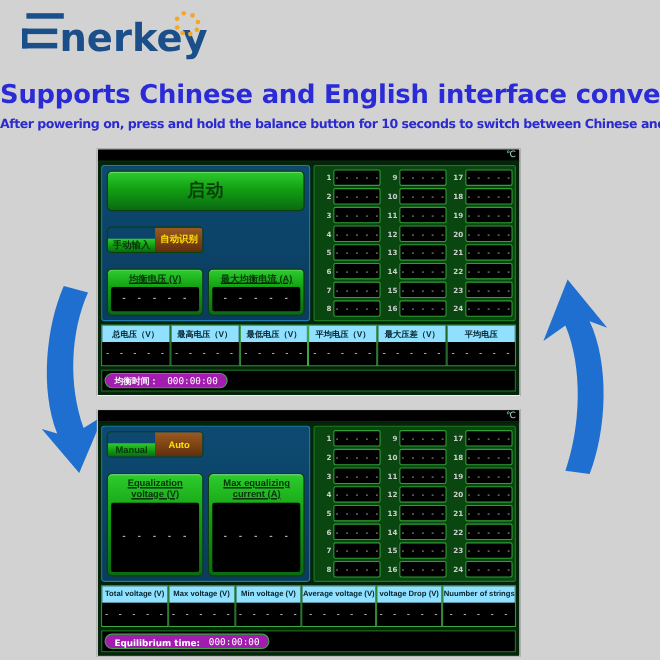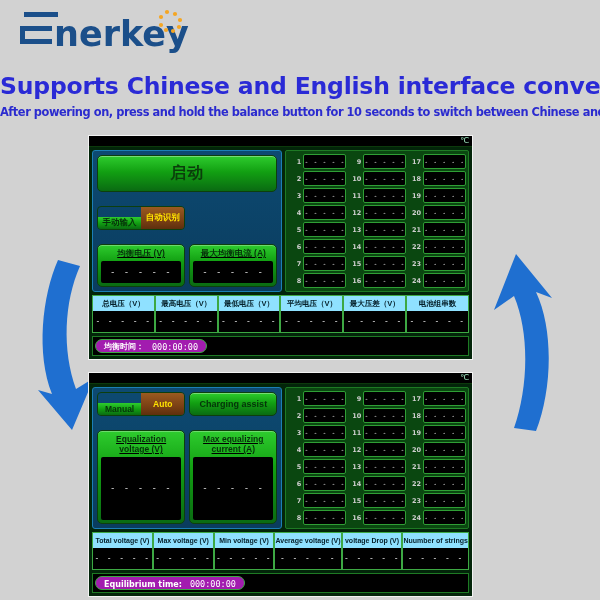--- a/index.html
+++ b/index.html
@@ -389,21 +389,21 @@
         </div>
         <div class="sum">
           <div class="sum-head">平均电压（V）</div>
           <div class="sum-val">- - - - -</div>
         </div>
         <div class="sum">
           <div class="sum-head">最大压差（V）</div>
           <div class="sum-val">- - - - -</div>
         </div>
         <div class="sum">
-          <div class="sum-head">电池组串数</div>
+          <div class="sum-head">平均电压</div>
           <div class="sum-val">- - - - -</div>
         </div>
       </div>
 
     <div class="statusbar">
       <div class="status-pill">
         <span>均衡时间：</span>
         <span class="tval">000:00:00</span>
       </div>
       <div class="status-rest"></div>
@@ -418,21 +418,20 @@
   <div class="panel-body">
     <div class="upper">
 
       <div class="ctrl">
 
         <div class="row2">
           <div class="toggle">
             <div class="tg-opt tg-off">Manual</div>
             <div class="tg-opt tg-on">Auto</div>
           </div>
-          <div class="btn-green btn-assist">Charging assist</div>
         </div>
 
         <div class="row3">
           <div class="field">
             <div class="field-label">Equalization voltage (V)</div>
             <div class="field-val">- - - - -</div>
           </div>
           <div class="field">
             <div class="field-label">Max equalizing current (A)</div>
             <div class="field-val">- - - - -</div>

